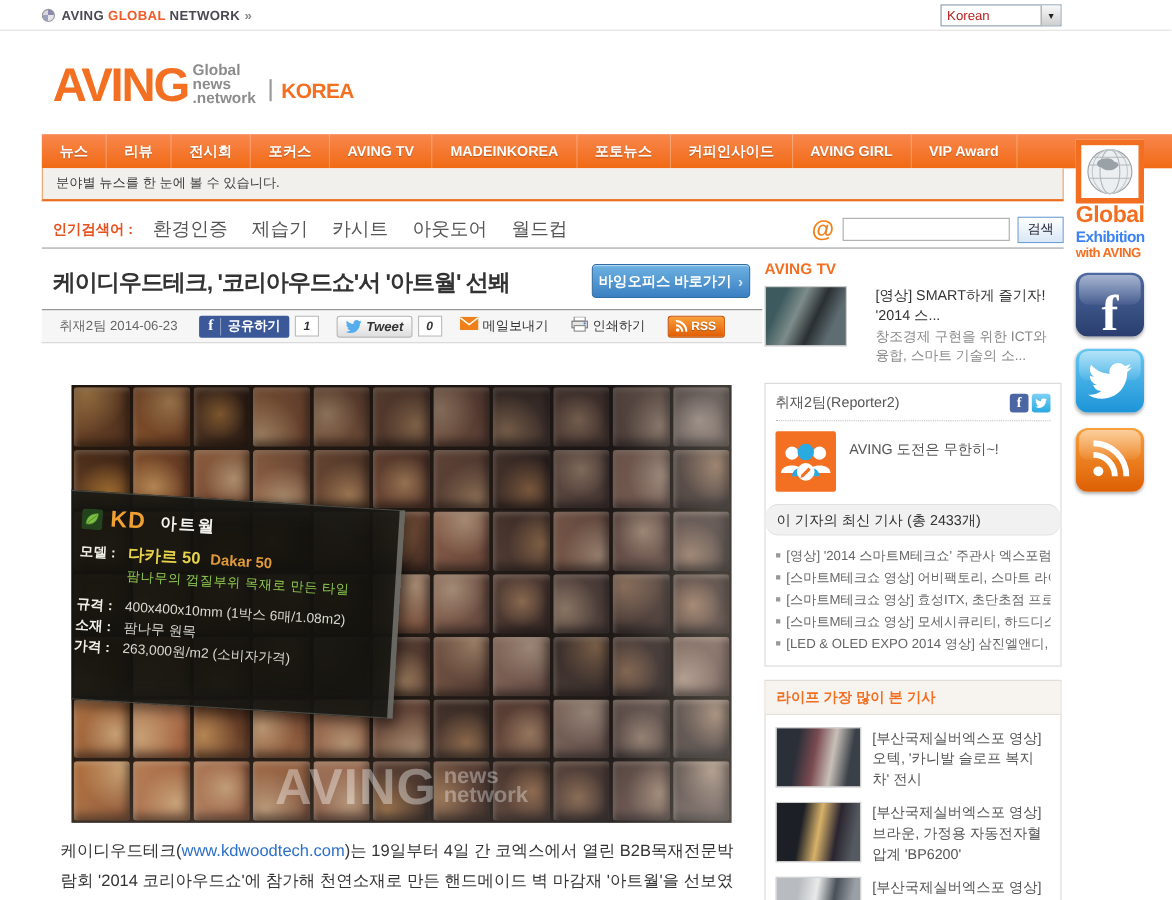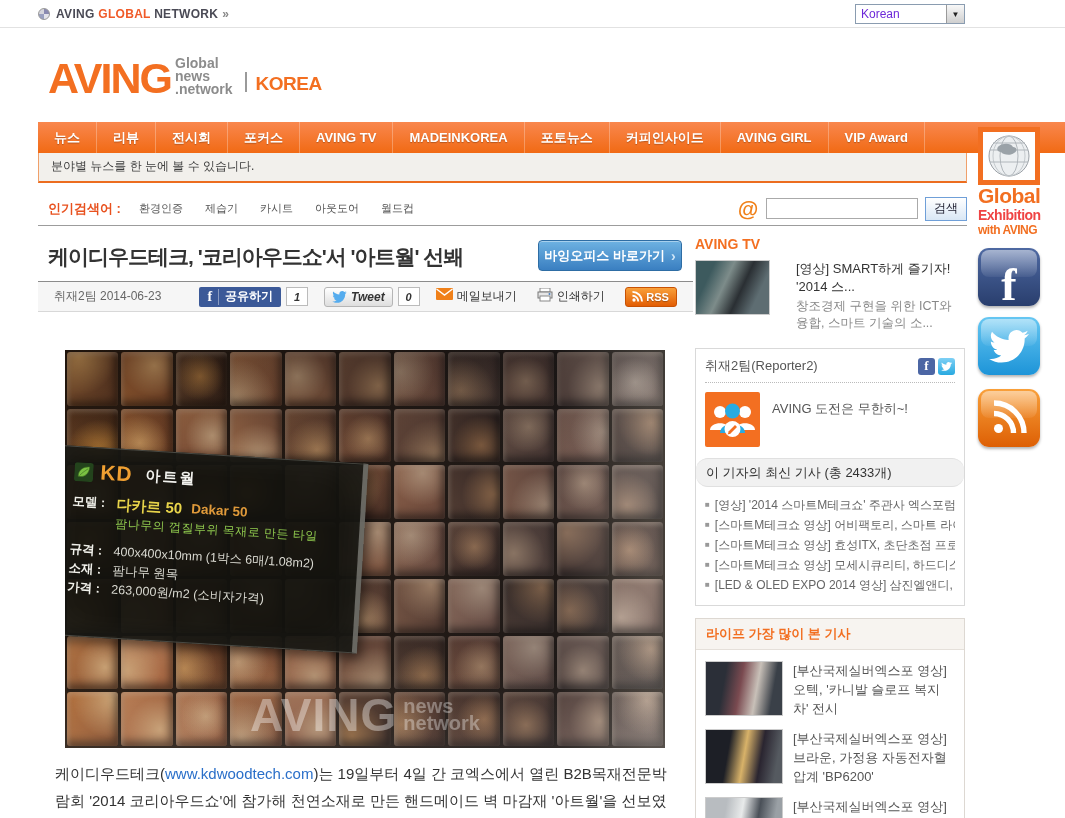--- a/index.html
+++ b/index.html
@@ -10,21 +10,21 @@
   
   #topbar { left:0; top:0; width:1065px; height:28px; border-bottom:1px solid #e2e2e2;
     display:flex; align-items:center; padding-left:38px; }
   .mini-globe { width:12px; height:12px; border-radius:50%; border:1px solid #999;
     background:conic-gradient(#8a8ab0 0 25%, #e4e4ea 0 50%, #9aa0c0 0 75%, #d6d6dc 0); margin-right:6px; }
   .tb-txt { font-size:12px; font-weight:bold; color:#4a4a55; letter-spacing:.3px; }
   .tb-orange { color:#f05a28; }
   .tb-arr { color:#888; font-size:12px; margin-left:4px; font-weight:bold; }
   .fake-select { position:absolute; left:855px; top:4px; width:110px; height:20px;
     border:1px solid #8a9cb0; background:#fff; display:flex; align-items:center; cursor:pointer; }
-  .fake-select .val { flex:1; font-size:12px; color:#6d28d9; padding-left:5px; }
+  .fake-select .val { flex:1; font-size:12px; color:#b91c1c; padding-left:5px; }
   .fake-select .arrow-box { width:18px; height:18px; border-left:1px solid #9a9a9a;
     background:linear-gradient(#f8f8f8,#cfcfcf); display:flex; align-items:center; justify-content:center;
     font-size:8px; color:#222; }
 
   
   #logo { left:48px; top:57px; display:flex; align-items:flex-end; }
   .logo-aving { font-size:43px; font-weight:800; color:#f36f21; letter-spacing:-2px; line-height:40px; }
   .logo-stack { margin-left:4px; margin-bottom:2px; color:#8c8c8c; font-weight:bold;
     font-size:14px; line-height:13px; }
   .logo-sep { width:2px; height:20px; background:#9a9a9a; margin:0 9px 6px 12px; }
@@ -36,41 +36,41 @@
   .nav-item { color:#fff; font-weight:bold; font-size:13px; line-height:31px; padding:0 16px;
     border-right:1px solid rgba(255,255,255,.28); cursor:pointer; text-shadow:0 1px 1px rgba(0,0,0,.25); white-space:nowrap; }
   #tagline { left:38px; top:153px; width:929px; height:30px; background:#f2f0ec;
     border:1px solid #f0a06a; border-top:none; border-bottom:2px solid #ec6d1f;
     font-size:12px; color:#3c3c3c; line-height:27px; padding-left:12px; }
 
   
   #searchrow { left:38px; top:192px; width:929px; height:34px; display:flex; align-items:center;
     border-bottom:1px solid #9c9c9c; }
   .sr-label { color:#e8511e; font-weight:bold; font-size:13px; margin:0 18px 0 10px; }
-  .sr-kw { color:#555; font-size:11px; margin-right:22px; cursor:pointer; }
+  .sr-kw { color:#555; font-size:17px; margin-right:22px; cursor:pointer; }
   .sr-spacer { flex:1; }
   .sr-at { color:#f08019; font-size:21px; font-weight:800; margin-right:8px; font-style:italic; }
   .sr-input { width:152px; height:21px; border:1px solid #aaa; font-size:12px; padding:0 4px; }
   .sr-btn { margin-left:7px; width:42px; height:24px; background:linear-gradient(#ffffff,#d9e7f5);
     border:1px solid #6f9fd8; font-size:12px; color:#223; cursor:pointer; }
 
   
   #art-title { left:48px; top:243px; width:480px; font-size:21px; font-weight:bold; color:#333;
     letter-spacing:-1px; }
   #buy-btn { left:538px; top:240px; width:144px; height:31px; border-radius:4px;
     background:linear-gradient(#6eb2e2,#3a7fc1); border:1px solid #2e6da4;
     color:#fff; font-size:13px; font-weight:bold; display:flex; align-items:center; justify-content:center;
     gap:6px; cursor:pointer; box-shadow:inset 0 1px 0 rgba(255,255,255,.4); }
   #buy-btn .arr { font-size:14px; color:#cfe6f7; }
 
   
   #byline { left:38px; top:281px; width:655px; height:31px; background:#f6f6f6;
     border-top:1px solid #8c8c8c; border-bottom:1px solid #d8d8d8;
     display:flex; align-items:center; padding:0 16px; }
-  .bl-txt { color:#666; font-size:12px; margin-right:38px; white-space:nowrap; }
+  .bl-txt { color:#666; font-size:12px; margin-right:20px; white-space:nowrap; }
   .fb-share { height:20px; background:#3b5998; color:#fff; font-size:12px; font-weight:bold;
     display:flex; align-items:center; padding:0 8px; border-radius:2px; cursor:pointer; }
   .fb-f { font-family:"Liberation Serif",serif; font-weight:bold; font-size:14px; margin-right:6px;
     padding-right:6px; border-right:1px solid rgba(255,255,255,.4); }
   .cnt { width:22px; height:19px; border:1px solid #bbb; background:#fff; color:#333;
     font-size:11px; font-style:italic; font-weight:bold; display:flex; align-items:center; justify-content:center;
     margin:0 16px 0 5px; }
   .tw-share { height:20px; border:1px solid #b5b5b5; border-radius:3px;
     background:linear-gradient(#ffffff,#dedede); display:flex; align-items:center; padding:0 7px;
     font-size:12px; font-weight:bold; font-style:italic; color:#333; gap:4px; cursor:pointer; }
@@ -148,21 +148,21 @@
   .pop-item:nth-of-type(2) .pop-thumb { background:linear-gradient(100deg,#1d1f26 30%,#d8b269 50%,#2a2530 70%,#555a60 90%); }
   .pop-item:nth-of-type(3) .pop-thumb { background:linear-gradient(100deg,#b8bcc0 25%,#e8eaea 45%,#4a5058 65%,#9aa0a5 85%); }
   .pop-item:nth-of-type(4) .pop-thumb { background:linear-gradient(100deg,#8a8078 25%,#2e2a28 50%,#c5beb5 75%,#6a6460 95%); }
   .pop-text { margin-left:10px; color:#555; font-size:13px; line-height:19px; }
 
   
   #rail { left:978px; top:127px; width:64px; }
   .globe-box { width:62px; height:58px; border:5px solid #f26f21; background:#fff;
     display:flex; align-items:center; justify-content:center; }
   .ge1 { color:#f26f21; font-weight:800; font-size:21px; line-height:22px; letter-spacing:-.5px; }
-  .ge2 { color:#ef4444; font-weight:800; font-size:14px; line-height:16px; letter-spacing:-.5px; }
+  .ge2 { color:#3b82f6; font-weight:800; font-size:14px; line-height:16px; letter-spacing:-.5px; }
   .ge3 { color:#f26f21; font-weight:800; font-size:12px; line-height:14px; letter-spacing:-.5px; }
   .rail-ic { position:relative; width:62px; height:58px; border-radius:11px; margin-top:11px;
     display:flex; align-items:center; justify-content:center; cursor:pointer;
     box-shadow:0 2px 3px rgba(0,0,0,.3); overflow:hidden; }
   .rail-ic::after { content:""; position:absolute; left:3px; right:3px; top:2px; height:46%;
     border-radius:8px; background:linear-gradient(rgba(255,255,255,.5),rgba(255,255,255,.06)); }
   .rail-fb { background:linear-gradient(#4e69a2,#293e6d); }
   .rail-fb span { font-family:"Liberation Serif",serif; color:#fff; font-size:46px; font-weight:bold;
     margin-top:14px; }
   .rail-tw { background:linear-gradient(#66c7f2,#1d94d8); }

